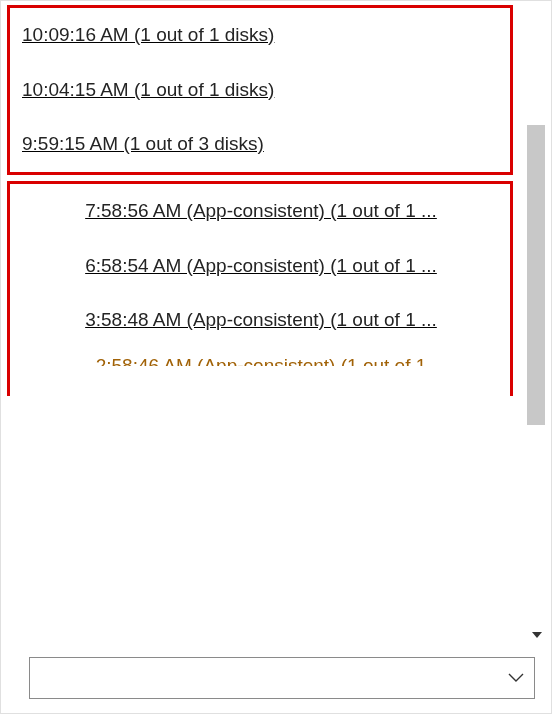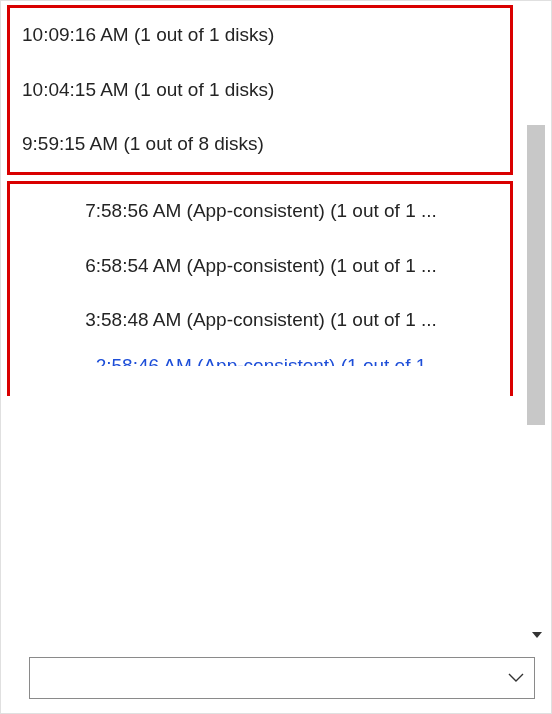--- a/index.html
+++ b/index.html
@@ -13,20 +13,21 @@
       border: 1px solid #e0e0e0;
     }
     .scroll-area {
       position: absolute;
       left: 0;
       top: 0;
       right: 32px;
       bottom: 68px;
       overflow: hidden;
       padding: 0 6px;
+      text-decoration: underline;
     }
     .highlight-box {
       border: 3px solid #d90000;
       margin: 6px 0;
     }
     .highlight-box.top {
       margin-top: 4px;
     }
     .highlight-box.bottom {
       border-bottom: none;
@@ -38,21 +39,21 @@
       color: #242424;
       padding: 15px 10px 15px 12px;
       white-space: nowrap;
       overflow: hidden;
       text-overflow: clip;
       cursor: pointer;
       line-height: 1.3;
     }
     .partial-item {
       font-size: 19px;
-      color: #1d4ed8;
+      color: #a16207;
       padding: 6px 10px 0 12px;
       white-space: nowrap;
       overflow: hidden;
       line-height: 1.3;
       height: 18px;
     }
     .scrollbar-track {
       position: absolute;
       right: 6px;
       top: 6px;
@@ -102,21 +103,21 @@
     .chevron svg { display: block; }
   </style>
 </head>
 <body>
 
 <div class="scroll-area">
 
   <div class="highlight-box top">
     <div class="list-item">10:09:16 AM (1 out of 1 disks)</div>
     <div class="list-item">10:04:15 AM (1 out of 1 disks)</div>
-    <div class="list-item">9:59:15 AM (1 out of 8 disks)</div>
+    <div class="list-item">9:59:15 AM (1 out of 3 disks)</div>
   </div>
 
   <div class="highlight-box bottom">
     <div class="list-item">7:58:56 AM (App-consistent) (1 out of 1 ...</div>
     <div class="list-item">6:58:54 AM (App-consistent) (1 out of 1 ...</div>
     <div class="list-item">3:58:48 AM (App-consistent) (1 out of 1 ...</div>
     <div class="partial-item">2:58:46 AM (App-consistent) (1 out of 1</div>
   </div>
 </div>
 

